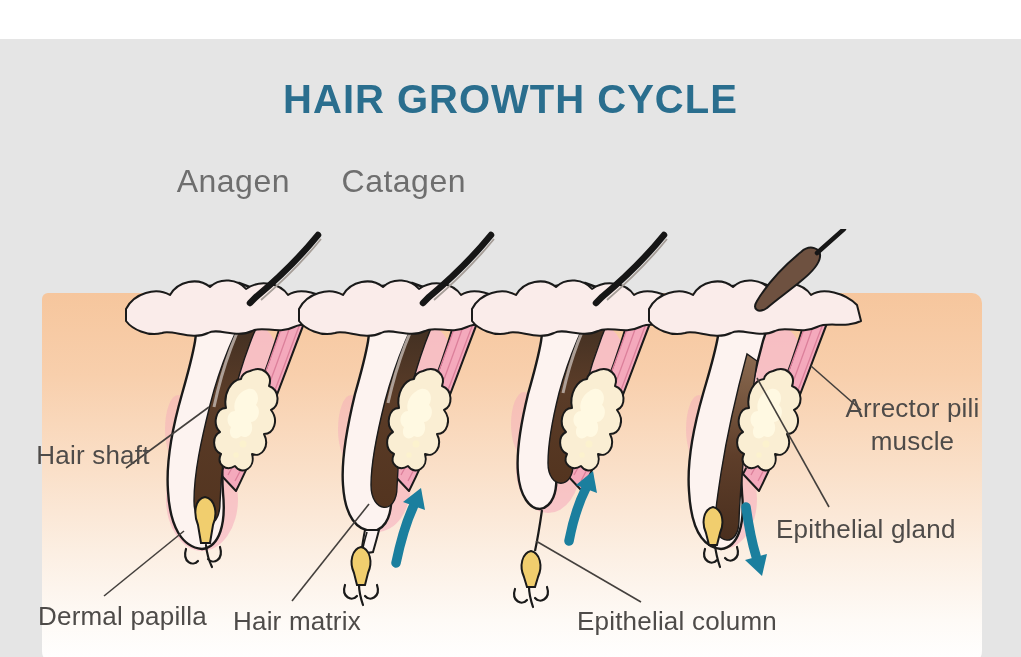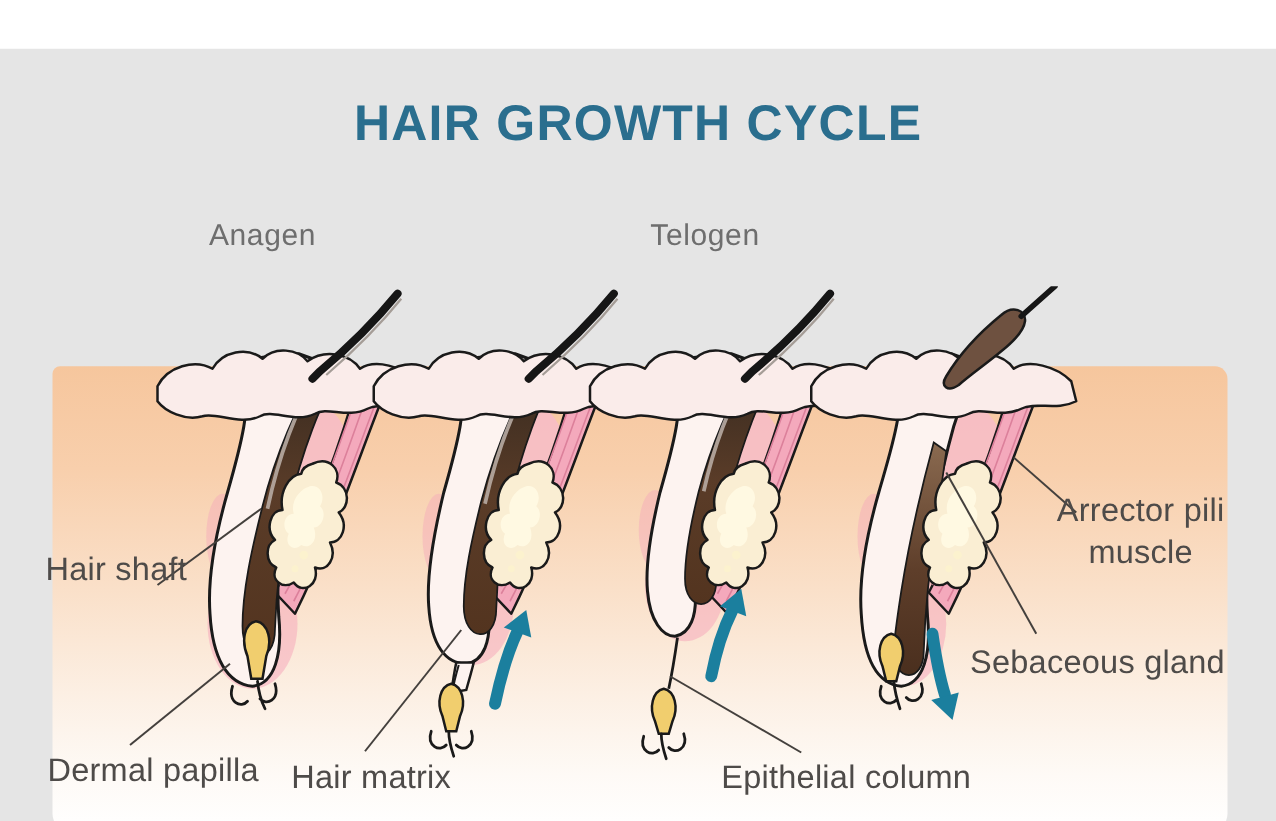--- a/index.html
+++ b/index.html
@@ -5,22 +5,22 @@
   html,body{margin:0;padding:0;background:#ffffff;}
   .canvas{
     position:relative;width:1021px;height:657px;background:#e5e5e5;
     overflow:hidden;font-family:"Liberation Sans",sans-serif;margin-top:39px;
   }
   .title{
     position:absolute;top:38px;left:0;width:100%;text-align:center;
     font-size:40px;font-weight:700;letter-spacing:1px;color:#2A6E8E;
   }
   .stage-label{
-    position:absolute;top:136px;text-align:center;
-    font-size:24px;font-weight:300;color:#6E6E6E;letter-spacing:.5px;
+    position:absolute;top:124px;text-align:right;
+    font-size:32px;font-weight:300;color:#6E6E6E;letter-spacing:.5px;
   }
   .skin{
     position:absolute;left:42px;top:254px;width:940px;height:372px;
     border-radius:6px 10px 14px 14px;
     background:linear-gradient(180deg,#F6C69D 0%,#F8CFAC 22%,#FAE0C9 48%,#FCEFE3 70%,#FEFAF6 88%,#ffffff 100%);
   }
   .fol{position:absolute;top:190px;width:220px;height:390px;}
   .overlay{position:absolute;left:0;top:0;width:1021px;height:657px;pointer-events:none;}
   .part-label{
     position:absolute;font-size:26px;color:#4E4B49;line-height:1.28;letter-spacing:.2px;white-space:nowrap;
@@ -28,21 +28,21 @@
   .part-label.center{text-align:center;white-space:normal;}
 </style>
 </head>
 <body>
 
 <div class="canvas">
 
   <div class="title">HAIR GROWTH CYCLE</div>
 
   <div class="stage-label" style="left:130px;width:160px;">Anagen</div>
-  <div class="stage-label" style="left:484px;width:160px;">Telogen</div>
+  <div class="stage-label" style="left:306px;width:160px;">Catagen</div>
 
   <div class="skin"></div>
 
   <svg class="fol" style="left:122px;" viewBox="0 0 220 390">
     <defs>
       <linearGradient id="hg1" x1="0" y1="0" x2="0" y2="1">
         <stop offset="0" stop-color="#35291F"></stop>
           <stop offset="0.45" stop-color="#5A3C28"></stop>
           <stop offset="1" stop-color="#53341F"></stop>
       </linearGradient>
@@ -194,15 +194,15 @@
       <path d="M746,468 C749,489 752,504 756,517" stroke="#1B7F9E" stroke-width="9.5" fill="none" stroke-linecap="round"></path>
       <path d="M762,537 L745,521 L767,515 Z" fill="#1B7F9E"></path>
     </g>
   </svg>
 
   <div class="part-label" style="left:38px;top:561px;">Dermal papilla</div>
   <div class="part-label center" style="left:33px;top:400px;width:120px;">Hair shaft</div>
   <div class="part-label" style="left:577px;top:566px;">Epithelial column</div>
   <div class="part-label" style="left:233px;top:566px;">Hair matrix</div>
   <div class="part-label center" style="left:845px;top:353px;width:135px;">Arrector pili muscle</div>
-  <div class="part-label" style="left:776px;top:474px;">Sebaceous gland</div>
+  <div class="part-label" style="left:776px;top:474px;">Epithelial gland</div>
 
 </div>
 
 </body></html>

